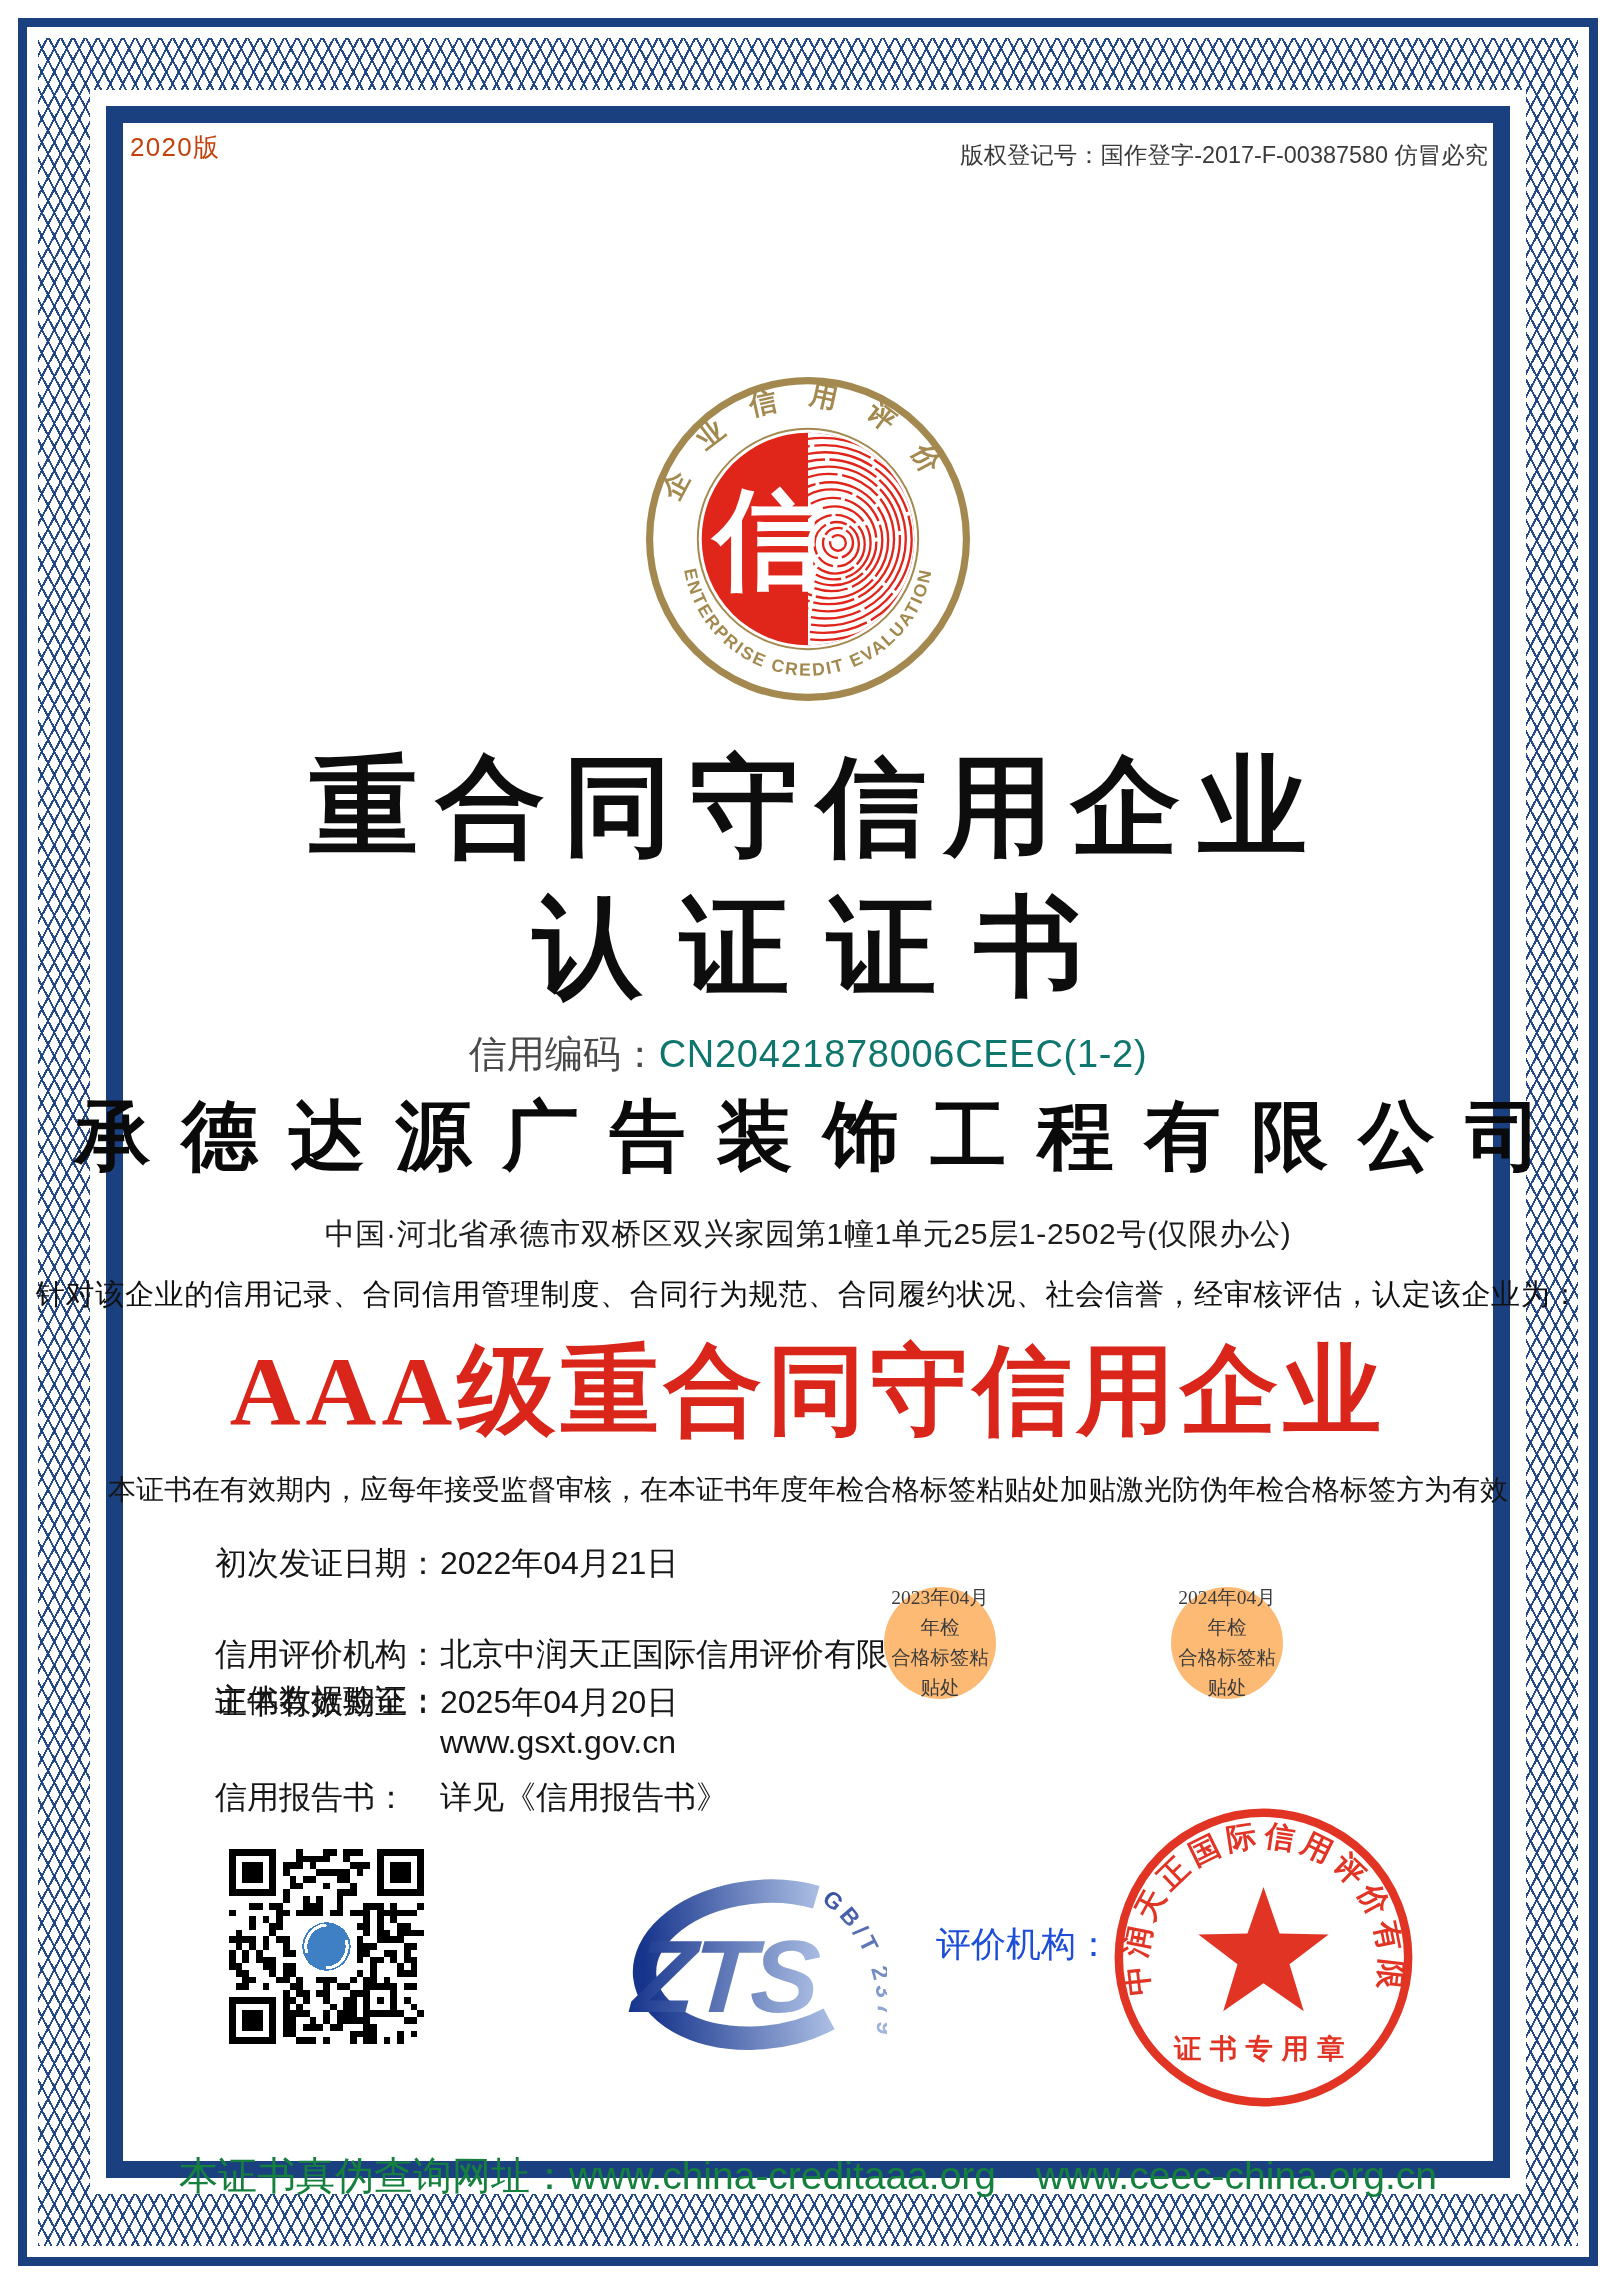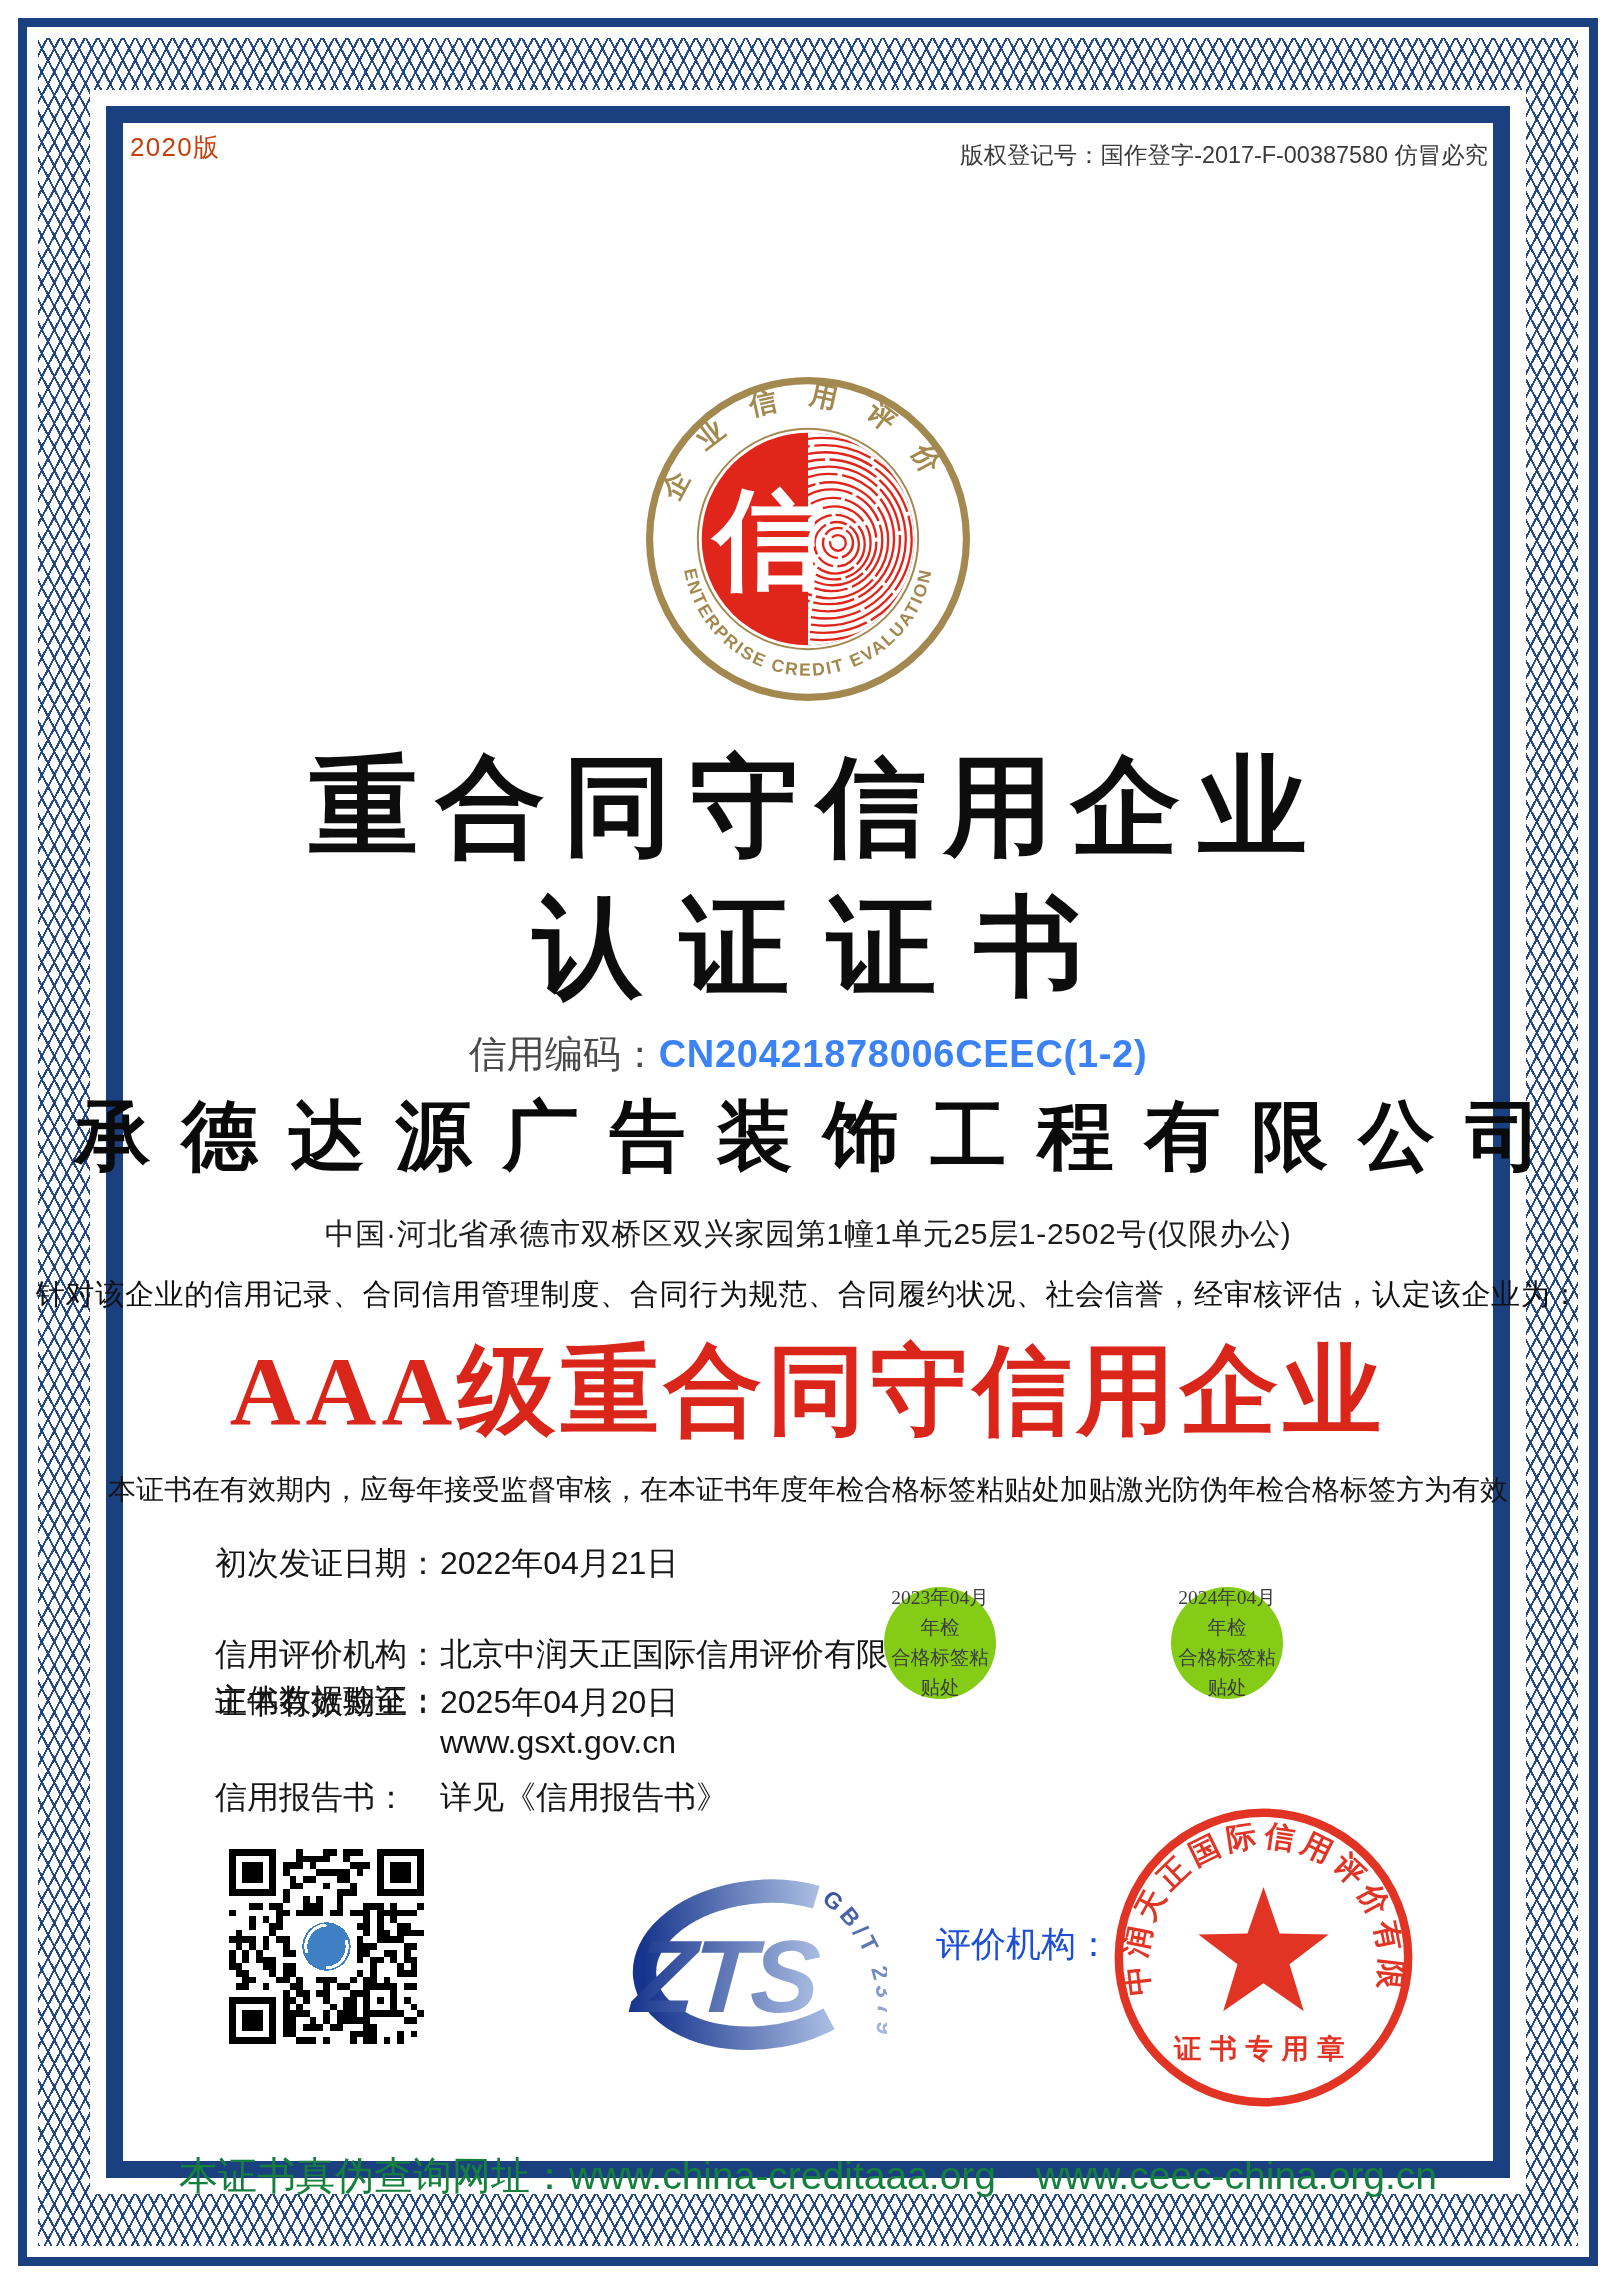--- a/index.html
+++ b/index.html
@@ -16,31 +16,31 @@
   .interior{position:absolute;left:128px;top:128px;width:1359px;height:2027px;overflow:hidden;}
   
   .abs{position:absolute;}
   .ctr{left:0;width:1616px;text-align:center;}
   .version{left:130px;top:130px;font-size:26px;color:#c2410c;letter-spacing:1.3px;}
   .copyright{right:128px;top:139px;font-size:23.4px;color:#3a3a3a;}
   .title1{top:734px;font-size:109px;font-weight:900;letter-spacing:18px;padding-left:9px;color:#0d0d0d;}
   .title2{top:874px;font-size:109px;font-weight:900;letter-spacing:38px;padding-left:19px;color:#0d0d0d;}
   .codeline{top:1029px;font-size:38px;}
   .codeline .lbl{color:#4a4a4a;}
-  .codeline .val{color:#3b82f6;font-weight:700;letter-spacing:0.7px;}
+  .codeline .val{color:#0f766e;font-weight:400;letter-spacing:0.7px;}
   .company{top:1086px;font-size:76px;font-weight:900;letter-spacing:31px;padding-left:15.6px;color:#0a0a0a;}
   .address{top:1214px;font-size:30px;color:#1c1c1c;letter-spacing:0.7px;}
   .intro{top:1275px;font-size:29px;color:#111;letter-spacing:0.7px;text-align:center;}
   .rating{top:1326px;font-size:98px;font-weight:bold;letter-spacing:5.2px;
           font-family:"Liberation Serif","DejaVu Serif",serif;}
   .validity{top:1471px;font-size:28px;color:#151515;}
   .field-row{left:215px;font-size:32px;color:#161616;display:flex;}
   .field-row .flabel{width:225px;flex:0 0 auto;}
   .field-row .fvalue{white-space:nowrap;}
-  .sticker{position:absolute;width:112px;height:112px;border-radius:50%;background:#84cc16;
+  .sticker{position:absolute;width:112px;height:112px;border-radius:50%;background:#fdba74;
            display:flex;flex-direction:column;justify-content:center;text-align:center;
            font-family:"Liberation Serif","DejaVu Serif",serif;font-size:19.5px;color:#3c3c3c;line-height:1.55;}
   .agency{left:936px;top:1921px;font-size:35px;color:#1d4ed8;}
   .footer{top:2104px;font-size:39px;color:#15803d;margin-top:45px;}
   .footer .u2{margin-left:40px;}
   .qr-wrap{left:229px;top:1849px;width:195px;height:195px;}
   .zts-wrap{left:568px;top:1870px;width:319px;height:202px;}
   .emblem-wrap{left:645px;top:376px;width:326px;height:326px;}
   .seal-wrap{left:1111px;top:1805px;width:305px;height:305px;opacity:.95;}
   svg{display:block;}

